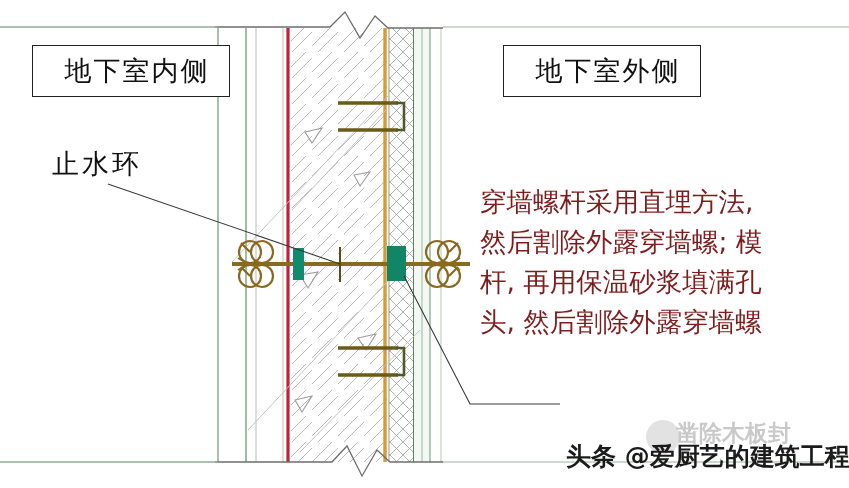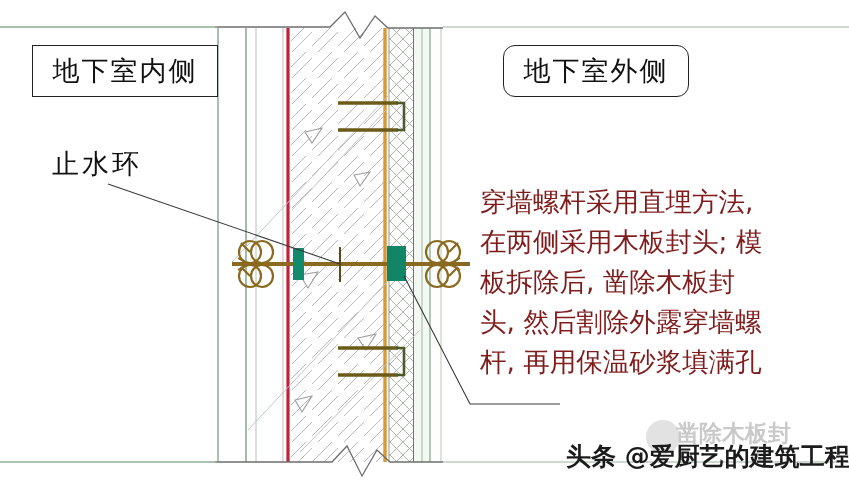--- a/index.html
+++ b/index.html
@@ -5,24 +5,24 @@
   html,body{margin:0;padding:0;background:#ffffff;}
   body{width:849px;height:488px;overflow:hidden;
        font-family:"DejaVu Sans","Liberation Sans",sans-serif;}
   #stage{position:relative;width:849px;height:488px;background:#fff;}
   #stage svg{position:absolute;left:0;top:0;}
 
   .lbl-box{
     position:absolute;border:1.5px solid #222;background:#fff;
     display:flex;align-items:center;justify-content:center;
     font-family:"DejaVu Sans","Liberation Sans",sans-serif;
-    font-size:27px;color:#111;letter-spacing:2px;white-space:nowrap;
+    font-size:27px;color:#111;letter-spacing:2px;white-space:nowrap;padding-left:12px;
   }
   #lbl-inside{left:32px;  top:45px; width:184px;height:50px;}
-  #lbl-outside{left:503px;top:45px; width:184px;height:50px;border-radius:12px;}
+  #lbl-outside{left:503px;top:45px; width:184px;height:50px;}
 
   #lbl-ring{
     position:absolute;left:52px;top:146px;
     font-size:27px;color:#111;letter-spacing:3px;white-space:nowrap;text-align:right;
   }
 
   #note{
     position:absolute;left:480px;top:182px;width:370px;
     font-size:26.5px;line-height:40px;color:#7f1d1d;letter-spacing:0px;
   }
@@ -156,23 +156,22 @@
   </svg>
 
   <div class="lbl-box" id="lbl-inside">地下室内侧</div>
 
   <div class="lbl-box" id="lbl-outside">地下室外侧</div>
 
   <div id="lbl-ring">止水环</div>
 
   <div id="note">
     <div>穿墙螺杆采用直埋方法,</div>
-    <div>在两侧采用木板封头; 模</div>
-    <div>板拆除后, 凿除木板封</div>
+    <div>然后割除外露穿墙螺; 模</div>
+    <div>杆, 再用保温砂浆填满孔</div>
     <div>头, 然后割除外露穿墙螺</div>
-    <div>杆, 再用保温砂浆填满孔</div>
   </div>
 
   <div id="wm-ghost-logo"></div>
   <div id="wm-ghost">凿除木板封</div>
   <div id="wm">头条 @爱厨艺的建筑工程师</div>
 
 </div>
 
 </body></html>

